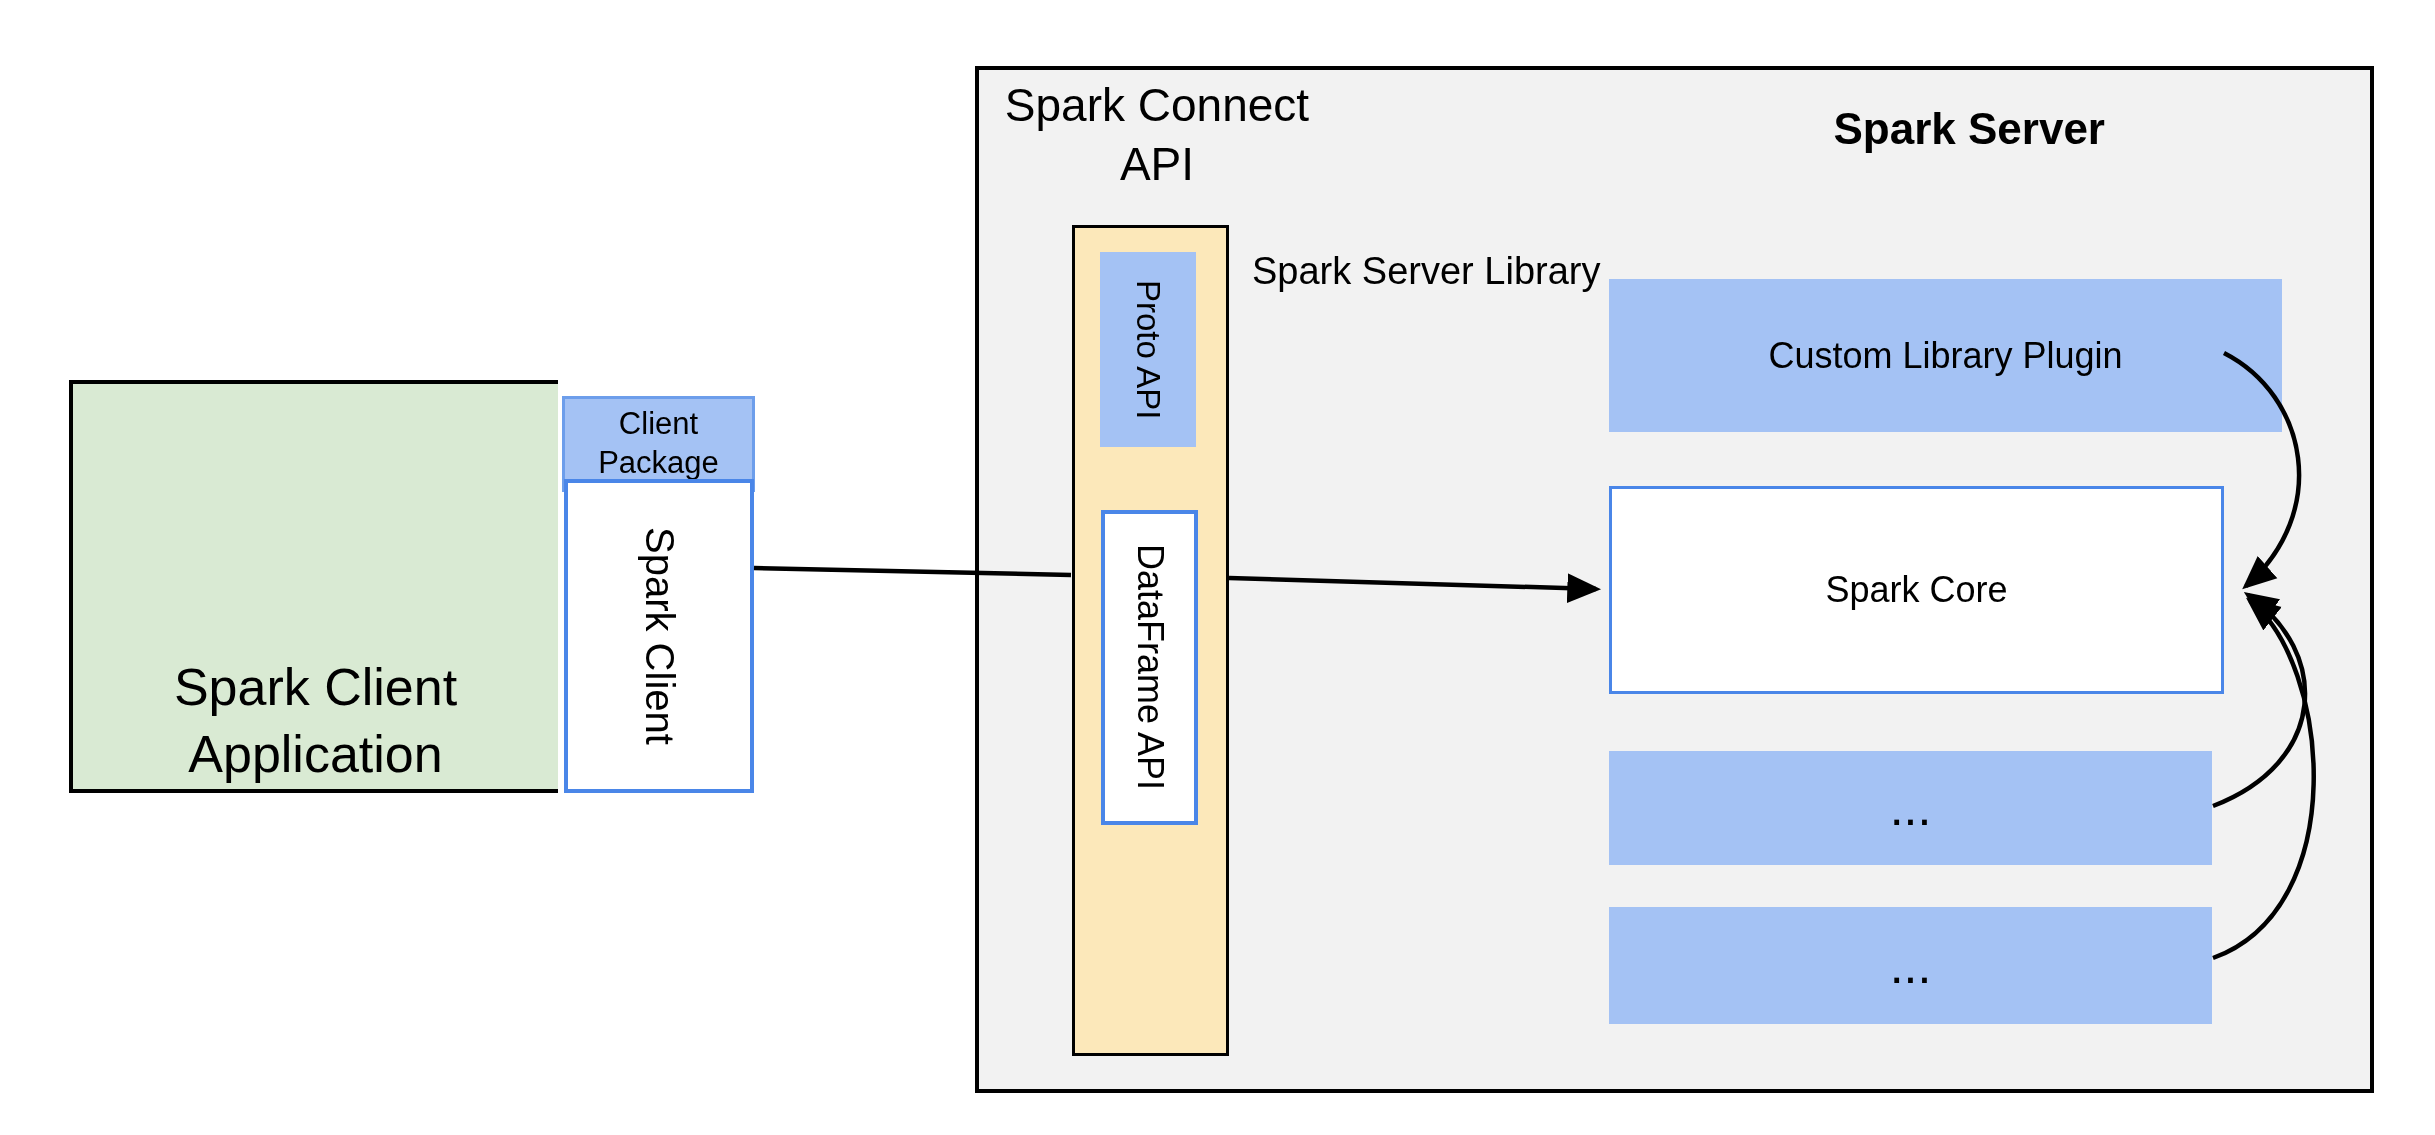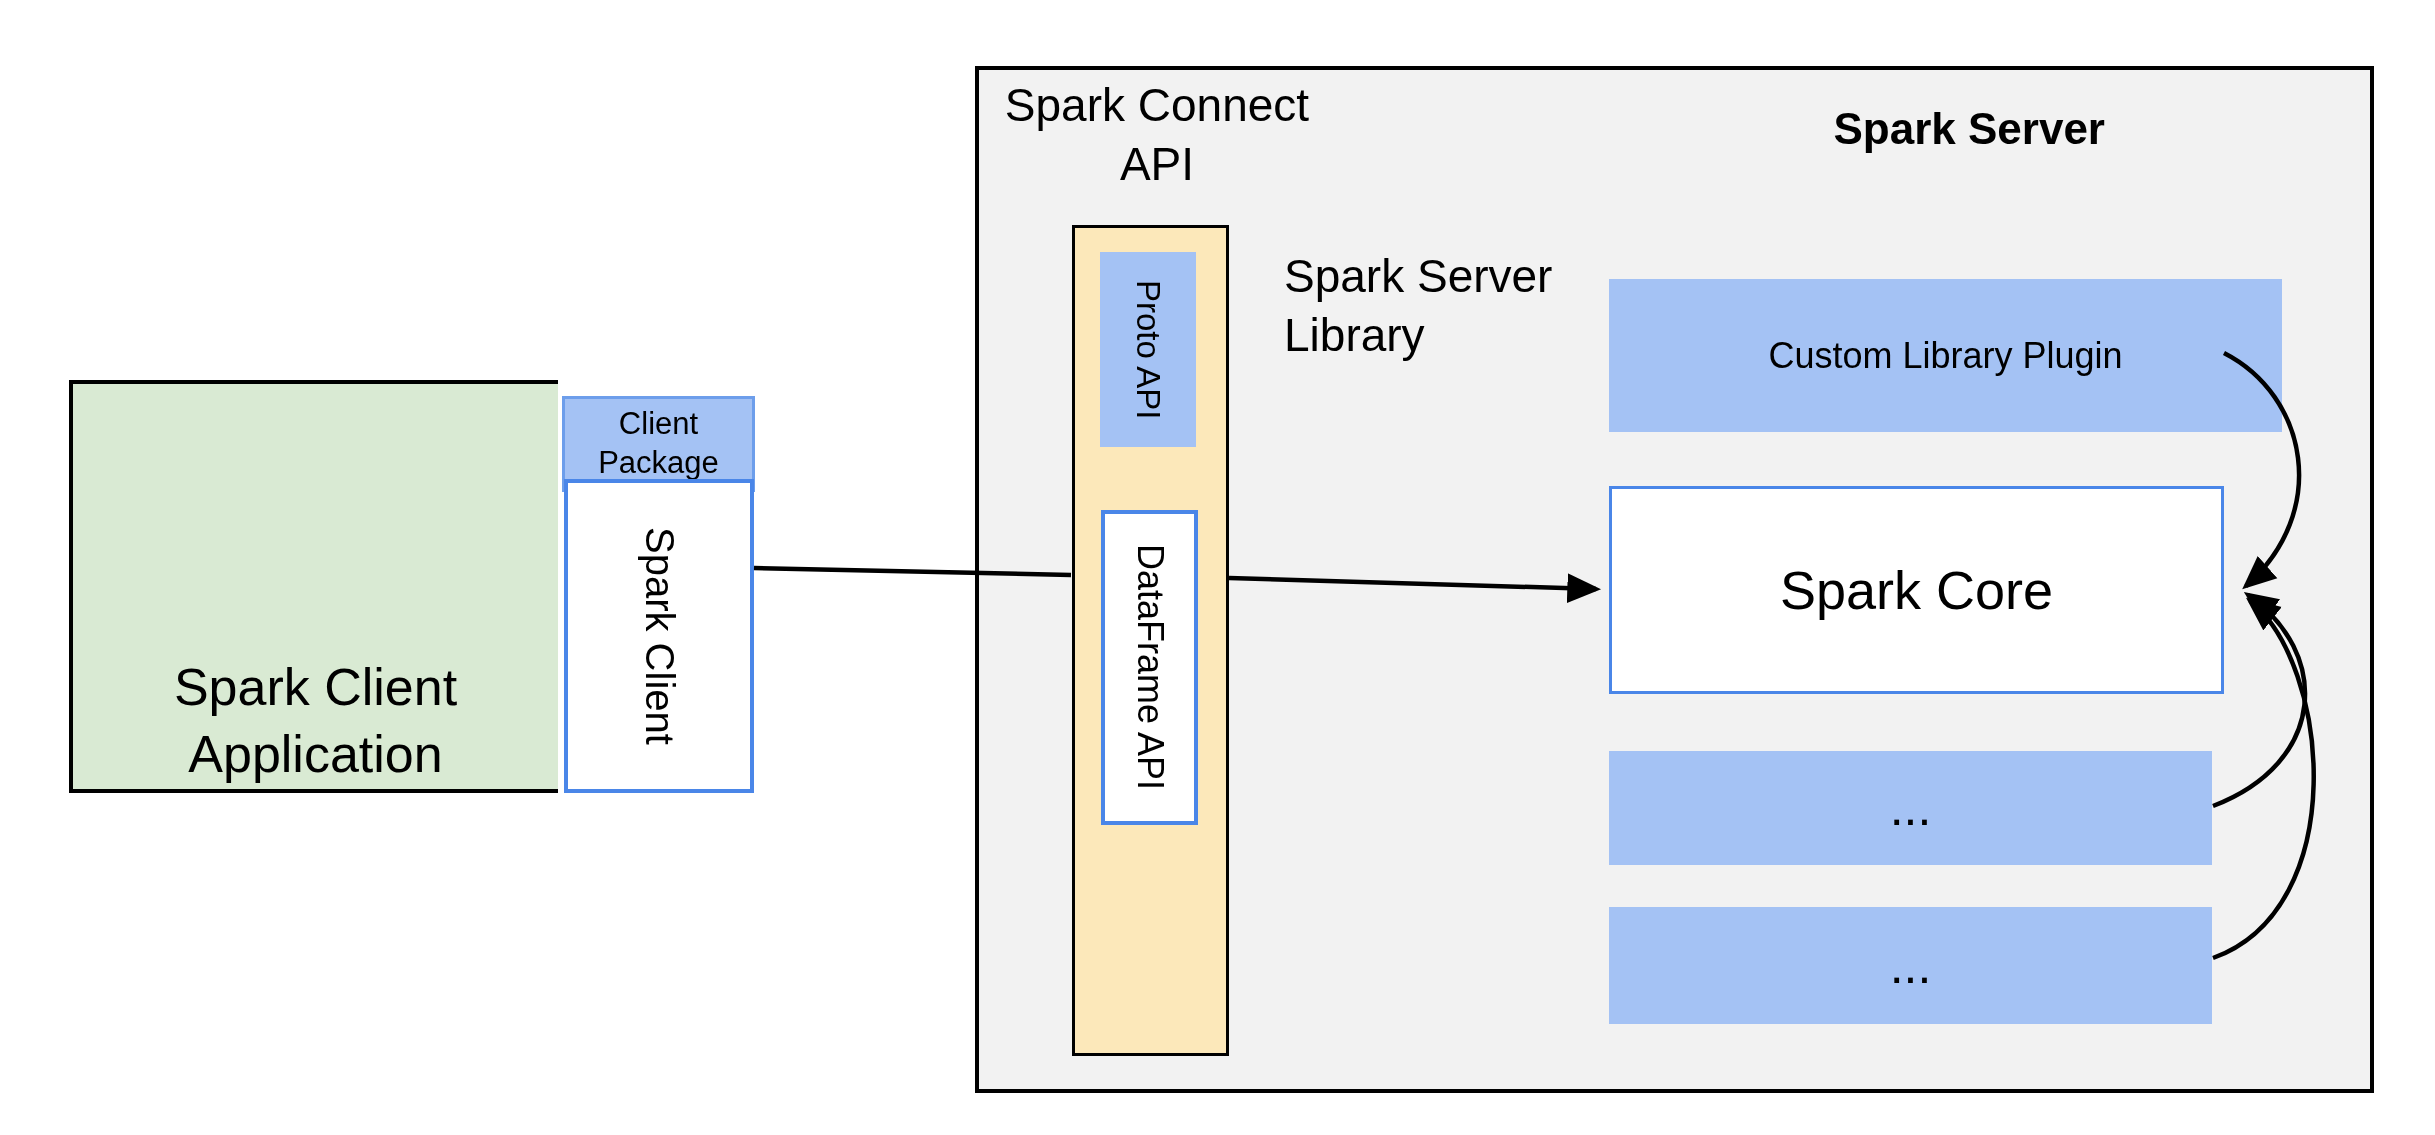--- a/index.html
+++ b/index.html
@@ -56,33 +56,33 @@
     background:var(--blue-fill,#a4c2f4);
     font-size:33px;
   }
   .dataframe-api{
     left:1101px;top:510px;width:97px;height:315px;
     background:#fff;border:4px solid var(--blue-border,#4a86e8);
     font-size:36px;
   }
   .server-library-label{
     left:1252px;top:247px;width:360px;
-    font-size:46px;line-height:1.28;text-align:left;margin-left:32px;
+    font-size:38px;line-height:1.28;text-align:left;
   }
 
   
   .custom-plugin{
     left:1609px;top:279px;width:673px;height:153px;
     background:var(--blue-fill,#a4c2f4);
     font-size:36px;
   }
   .spark-core{
     left:1609px;top:486px;width:615px;height:208px;
     background:#fff;border:3px solid var(--blue-border,#4a86e8);
-    font-size:54px;
+    font-size:36px;
   }
   .dots-box-1{
     left:1609px;top:751px;width:603px;height:114px;
     background:var(--blue-fill,#a4c2f4);font-size:50px;
   }
   .dots-box-2{
     left:1609px;top:907px;width:603px;height:117px;
     background:var(--blue-fill,#a4c2f4);font-size:50px;
   }
 

